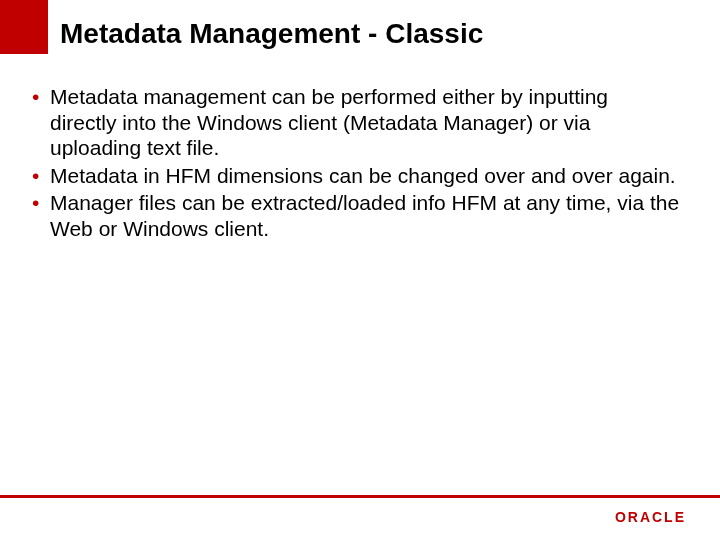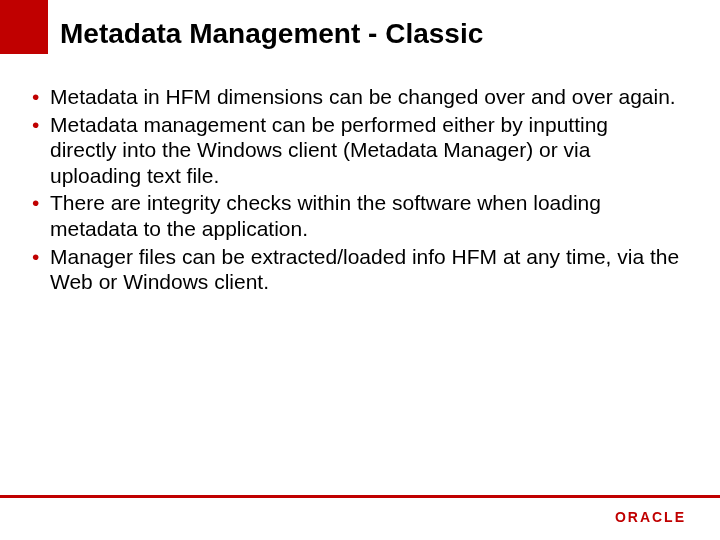--- a/index.html
+++ b/index.html
@@ -17,23 +17,22 @@
 </style>
 </head>
 <body>
 
 <div class="slide">
   <div class="red-block"></div>
   <h1 class="title">Metadata Management - Classic</h1>
 
   <div class="content">
     <ul class="bullet-list">
+      <li class="bullet-item">Metadata management can be performed either by inputting directly into the Windows client (Metadata Manager) or via uploading text file.</li>
       <li class="bullet-item">Metadata in HFM dimensions can be changed over and over again.</li>
-      <li class="bullet-item">Metadata management can be performed either by inputting directly into the Windows client (Metadata Manager) or via uploading text file.</li>
-      <li class="bullet-item">There are integrity checks within the software when loading metadata to the application.</li>
       <li class="bullet-item">Manager files can be extracted/loaded info HFM at any time, via the Web or Windows client.</li>
     </ul>
   </div>
 
   <div class="red-line"></div>
 
   <div class="footer-logo">
     <span class="logo-text">ORACLE</span>
   </div>
 </div>

